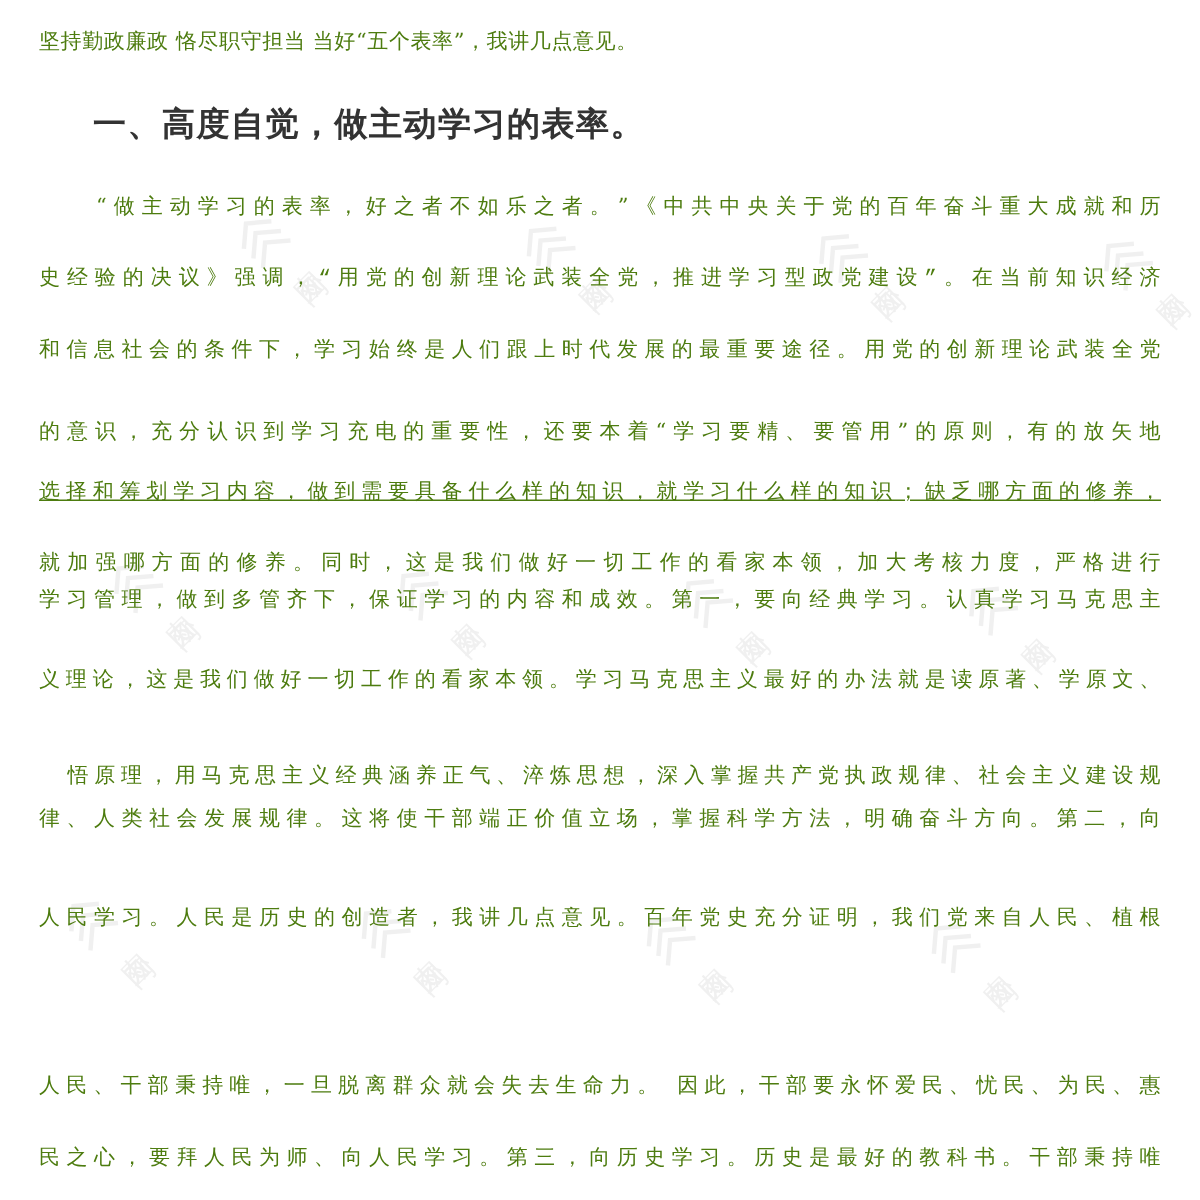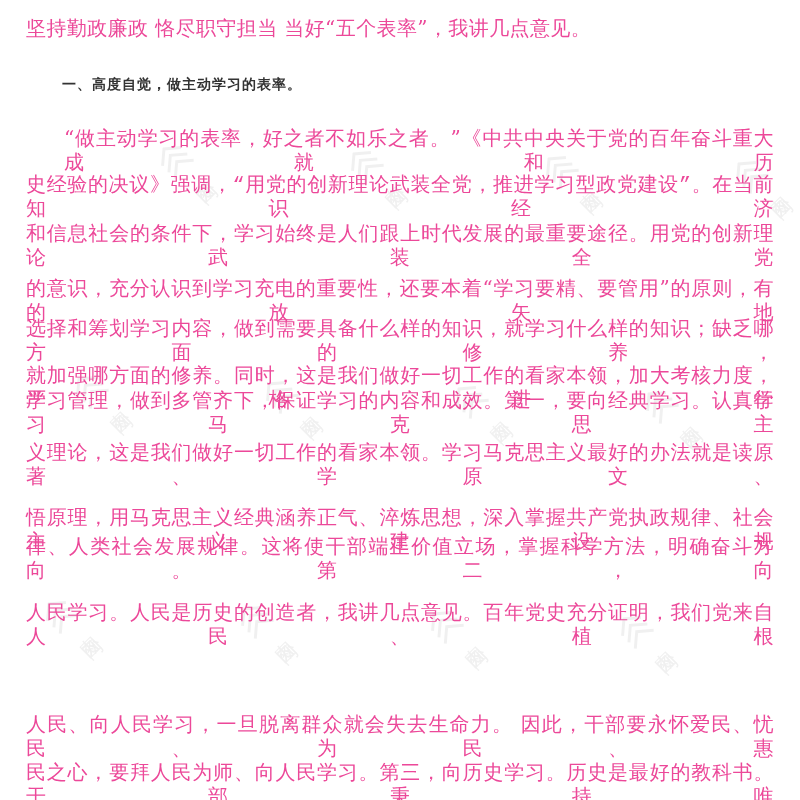--- a/index.html
+++ b/index.html
@@ -15,36 +15,36 @@
     width: 800px;
     height: 800px;
     background: #ffffff;
     font-family: "DejaVu Serif", "Liberation Serif", serif;
   }
   
   #lines .line {
     position: absolute;
     left: 26px;
     right: 26px;
-    font-size: 20px;
+    font-size: 14px;
     line-height: 24px;
-    color: #ec4899;
+    color: #4d7c0f;
     letter-spacing: 0.4px;
     white-space: nowrap;
   }
   #lines .line.justify {
     white-space: normal;
     text-align: justify;
     text-align-last: justify;
     text-justify: inter-ideograph;
   }
   #lines .line.bold {
     font-family: "DejaVu Sans", "Liberation Sans", sans-serif;
     font-weight: 700;
-    font-size: 14px;
+    font-size: 22px;
     color: #333333;
     letter-spacing: 1px;
   }
   
   #watermarks .wm {
     position: absolute;
     width: 90px;
     height: 120px;
     display: flex;
     flex-direction: column;
@@ -168,23 +168,23 @@
         <div class="wm-text">办图网</div>
       </div>
     </div>
   <div id="lines">
       <div class="line" style="top: 16px;">坚持勤政廉政 恪尽职守担当 当好“五个表率”，我讲几点意见。</div>
       <div class="line bold" style="top: 72px; padding-left: 36px;">一、高度自觉，做主动学习的表率。</div>
       <div class="line justify" style="top: 126px; padding-left: 38px;">“做主动学习的表率，好之者不如乐之者。”《中共中央关于党的百年奋斗重大成就和历</div>
       <div class="line justify" style="top: 174px; font-family: Liberation Mono, monospace;">史经验的决议》强调，“用党的创新理论武装全党，推进学习型政党建设”。在当前知识经济</div>
       <div class="line justify" style="top: 221px;">和信息社会的条件下，学习始终是人们跟上时代发展的最重要途径。用党的创新理论武装全党</div>
       <div class="line justify" style="top: 276px;">的意识，充分认识到学习充电的重要性，还要本着“学习要精、要管用”的原则，有的放矢地</div>
-      <div class="line justify" style="top: 316px;">选择和筹划学习内容，做到需要具备什么样的知识，就学习什么样的知识；缺乏哪方面的修养，</div>
+      <div class="line justify" style="top: 316px; text-decoration: underline;">选择和筹划学习内容，做到需要具备什么样的知识，就学习什么样的知识；缺乏哪方面的修养，</div>
       <div class="line justify" style="top: 363px;">就加强哪方面的修养。同时，这是我们做好一切工作的看家本领，加大考核力度，严格进行</div>
       <div class="line justify" style="top: 388px;">学习管理，做到多管齐下，保证学习的内容和成效。第一，要向经典学习。认真学习马克思主</div>
       <div class="line justify" style="top: 442px; font-family: Liberation Mono, monospace;">义理论，这是我们做好一切工作的看家本领。学习马克思主义最好的办法就是读原著、学原文、</div>
-      <div class="line justify" style="top: 505px;">悟原理，用马克思主义经典涵养正气、淬炼思想，深入掌握共产党执政规律、社会主义建设规</div>
+      <div class="line justify" style="top: 505px; margin-left: 19px;">悟原理，用马克思主义经典涵养正气、淬炼思想，深入掌握共产党执政规律、社会主义建设规</div>
       <div class="line justify" style="top: 534px;">律、人类社会发展规律。这将使干部端正价值立场，掌握科学方法，明确奋斗方向。第二，向</div>
       <div class="line justify" style="top: 600px;">人民学习。人民是历史的创造者，我讲几点意见。百年党史充分证明，我们党来自人民、植根</div>
-      <div class="line justify" style="top: 712px;">人民、向人民学习，一旦脱离群众就会失去生命力。 因此，干部要永怀爱民、忧民、为民、惠</div>
+      <div class="line justify" style="top: 712px;">人民、干部秉持唯，一旦脱离群众就会失去生命力。 因此，干部要永怀爱民、忧民、为民、惠</div>
       <div class="line justify" style="top: 760px;">民之心，要拜人民为师、向人民学习。第三，向历史学习。历史是最好的教科书。干部秉持唯</div>
     </div>
 </div>
 
 </body></html>

